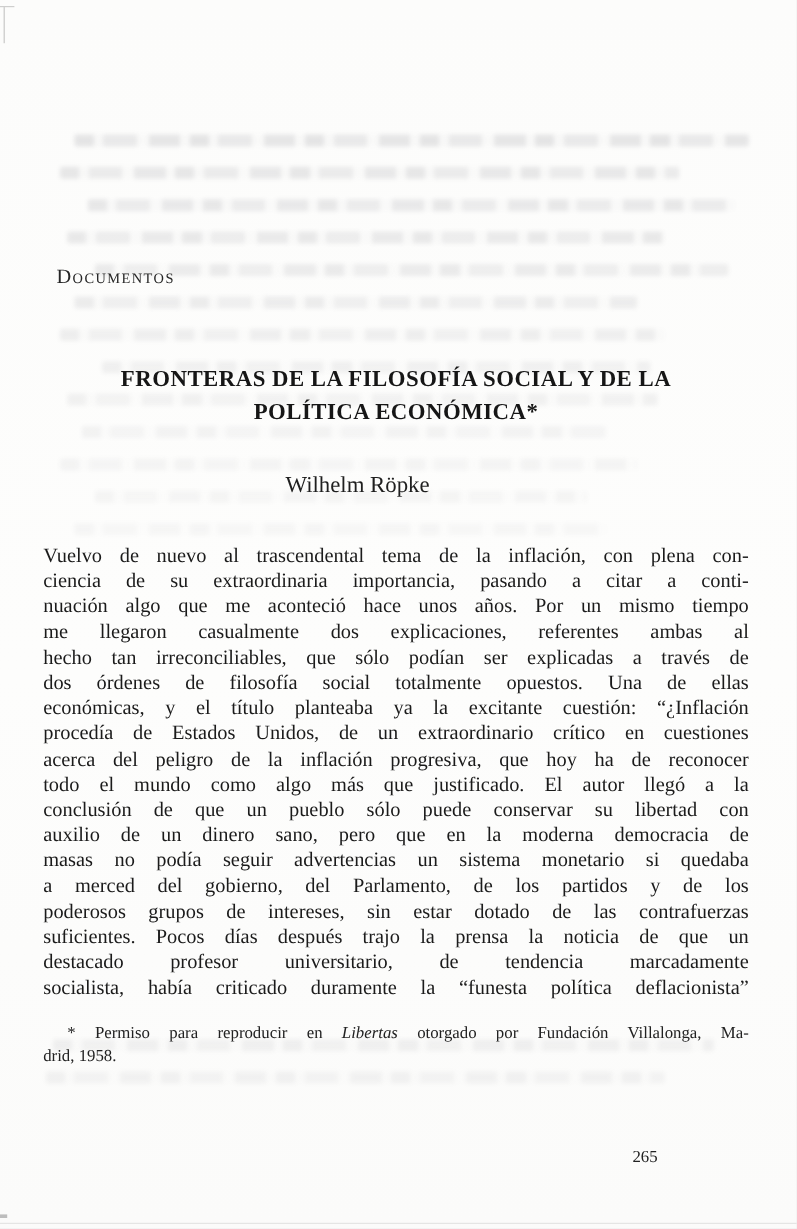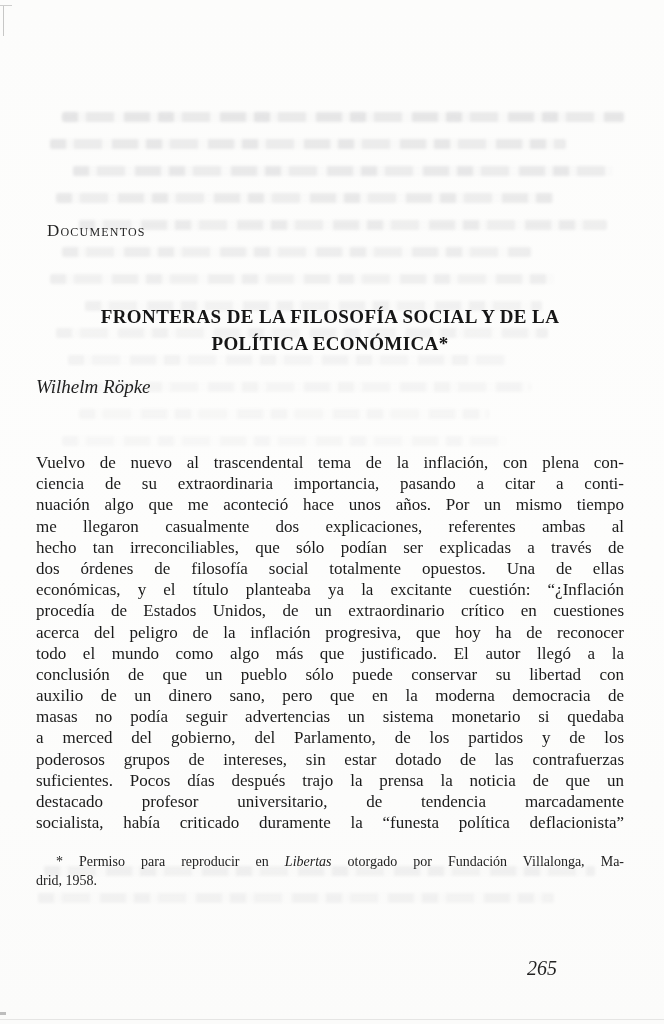--- a/index.html
+++ b/index.html
@@ -24,22 +24,22 @@
 
   
   .title-block {
     position: absolute; left: 36px; top: 303px; width: 588px;
     text-align: center; font-weight: bold;
     font-size: 19px; line-height: 27px; letter-spacing: 0.4px; color: #161616;
   }
 
   
   .author-line {
-    position: absolute; left: 36px; top: 376px; width: 524px;
-    text-align: left; font-size: 19px; color: #1f1f1f; font-style: italic;
+    position: absolute; left: 36px; top: 394px; width: 524px;
+    text-align: center; font-size: 19px; color: #1f1f1f;
   }
 
   
   .body-block {
     position: absolute; left: 36px; top: 452px; width: 588px;
     font-size: 17px; color: #1b1b1b;
   }
   .bline {
     height: 21.2px; line-height: 21.2px;
     overflow: hidden; text-align: justify;
@@ -53,21 +53,21 @@
   }
   .fn-l1 {
     height: 19px; overflow: hidden; text-align: justify; text-indent: 20px;
   }
   .fn-l1::after { content: ""; display: inline-block; width: 100%; height: 0; }
   .fn-italic { font-style: italic; }
 
   
   .pagenum {
     position: absolute; left: 527px; top: 957px;
-    font-size: 20px; color: #222; font-style: italic;
+    font-size: 14px; color: #222;
   }
 
   
   .ghosts-top { position: absolute; left: 50px; top: 112px; width: 586px; z-index: 1; }
   .ghosts-bottom { position: absolute; left: 38px; top: 866px; width: 586px; z-index: 1; }
   .gl {
     height: 10px; margin-bottom: 17px; border-radius: 2px;
     filter: blur(1.6px);
     background: repeating-linear-gradient(90deg,
       rgba(110,110,118,.30) 0 16px, rgba(110,110,118,.06) 16px 24px,

